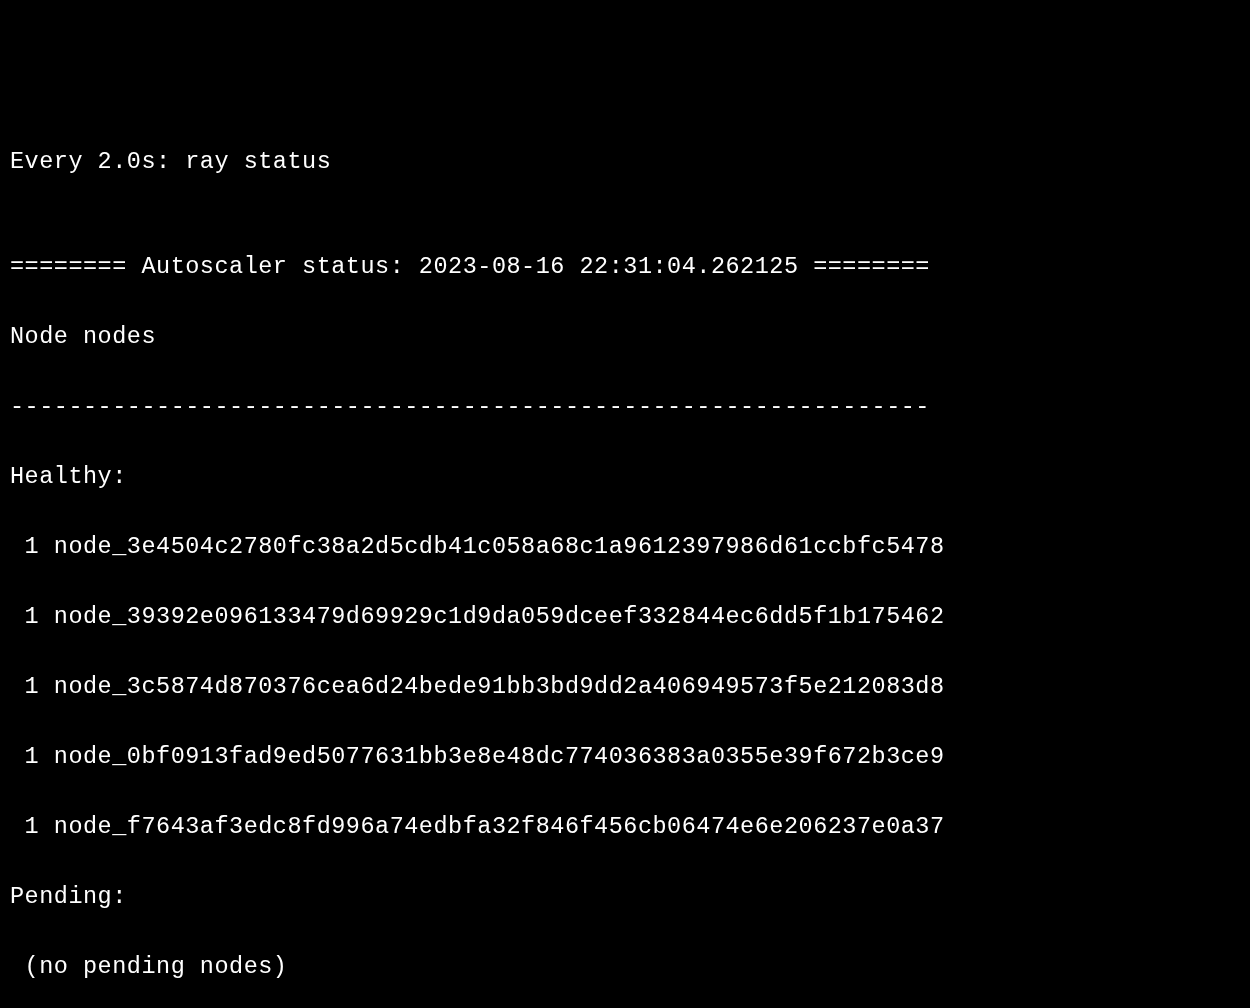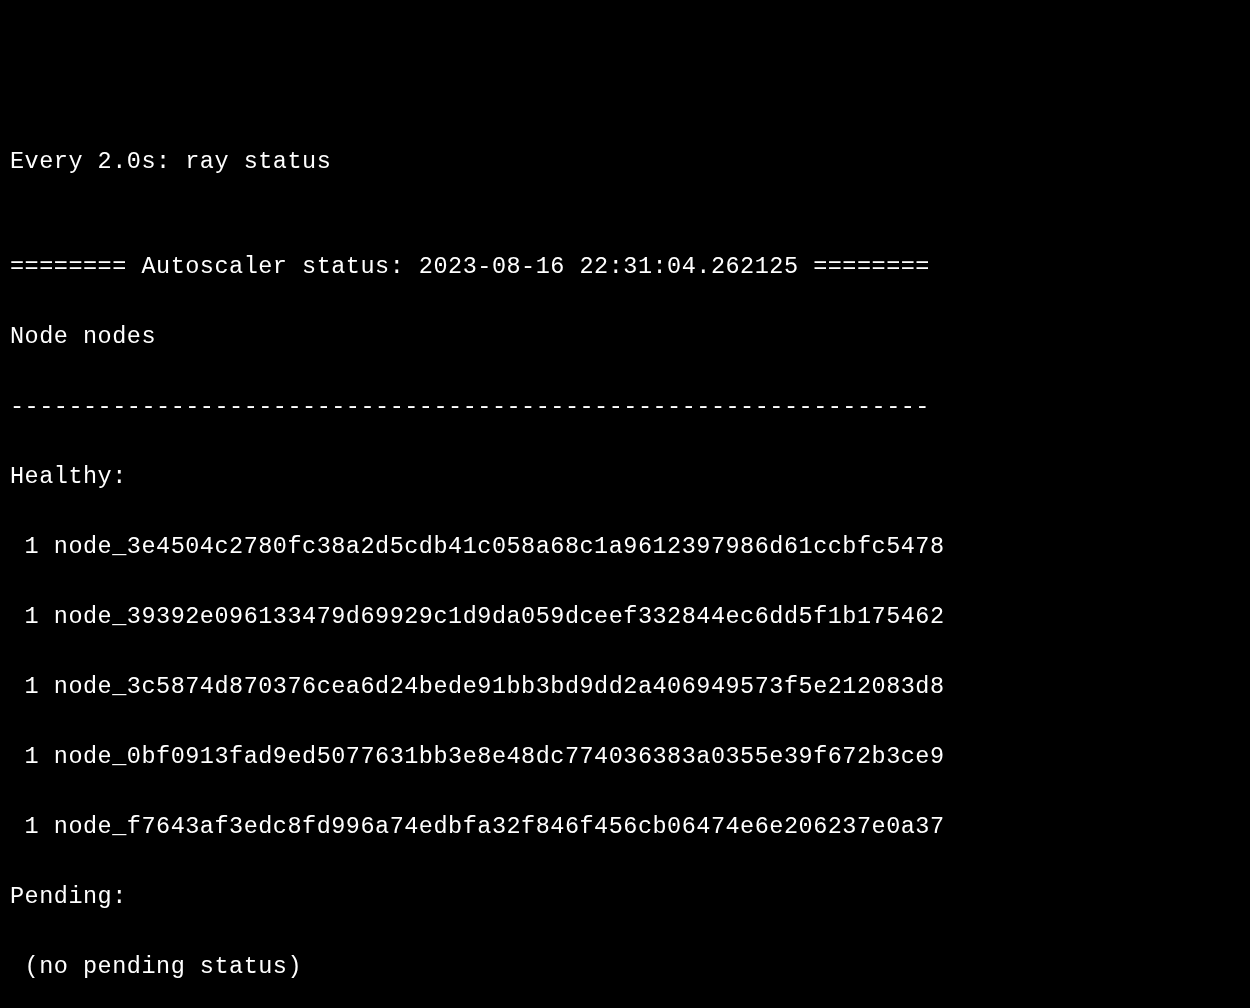--- a/index.html
+++ b/index.html
@@ -34,21 +34,21 @@
 <span class="terminal-line">======== Autoscaler status: 2023-08-16 22:31:04.262125 ========</span>
 <span class="terminal-line">Node nodes</span>
 <span class="terminal-line">---------------------------------------------------------------</span>
 <span class="terminal-line">Healthy:</span>
 <span class="terminal-line"> 1 node_3e4504c2780fc38a2d5cdb41c058a68c1a9612397986d61ccbfc5478</span>
 <span class="terminal-line"> 1 node_39392e096133479d69929c1d9da059dceef332844ec6dd5f1b175462</span>
 <span class="terminal-line"> 1 node_3c5874d870376cea6d24bede91bb3bd9dd2a406949573f5e212083d8</span>
 <span class="terminal-line"> 1 node_0bf0913fad9ed5077631bb3e8e48dc774036383a0355e39f672b3ce9</span>
 <span class="terminal-line"> 1 node_f7643af3edc8fd996a74edbfa32f846f456cb06474e6e206237e0a37</span>
 <span class="terminal-line">Pending:</span>
-<span class="terminal-line"> (no pending status)</span>
+<span class="terminal-line"> (no pending nodes)</span>
 
 
 <span class="terminal-line"></span>
 
 
 
 
 
 
 

